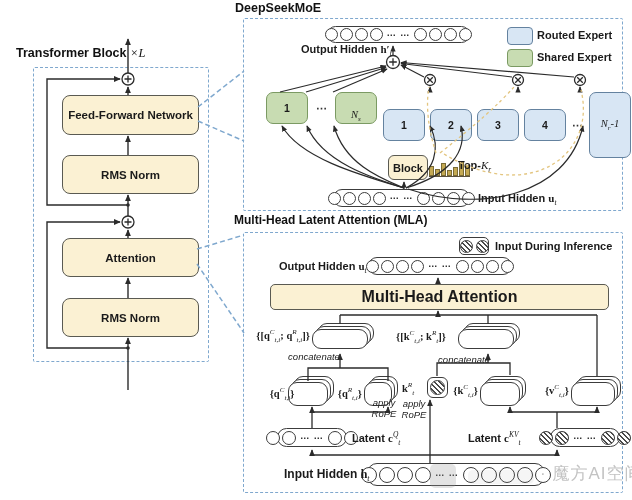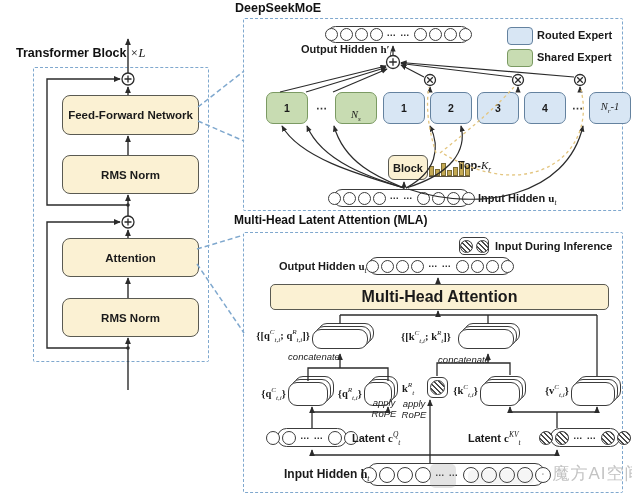--- a/index.html
+++ b/index.html
@@ -98,21 +98,21 @@
       <div class="expert green" style="padding: 0px 6px; align-items: flex-end;">
         <span class="math it" style="font-size:10.5px">N<sub>s</sub></span>
       </div>
     </div>
   <div class="exrow" style="left:383px;top:92px;gap:5px;">
       <div class="expert blue" style="padding: 0px 6px;">1</div>
       <div class="expert blue" style="padding: 0px 6px;">2</div>
       <div class="expert blue" style="padding: 0px 6px;">3</div>
       <div class="expert blue" style="padding: 0px 6px;">4</div>
       <span class="ex-dots">⋯</span>
-      <div class="expert blue" style="padding: 0px 6px;">
+      <div class="expert blue" style="padding: 17px 6px;">
         <span class="math it" style="font-size:10.5px">N<sub>r</sub>-1</span>
       </div>
     </div>
 
   <div class="ybox" style="left:388px;top:155px;width:38px;height:23px;border-radius:6px;font-size:11px;">
     <span>Block</span>
   </div>
   <div class="bars" style="left:429px;top:156px;height:20px;">
     <i style="height:8px"></i>
       <i style="height:5px"></i>
@@ -182,34 +182,34 @@
 
   <div class="stack" style="left:458px;top:323px;width:62px;height:27px;">
     <div class="spill" style="left:6px;top:0;width:56px;height:20px;"></div>
     <div class="spill" style="left:3px;top:3px;width:56px;height:20px;"></div>
     <div class="spill" style="left:0;top:6px;width:56px;height:20px;--cd:11px;">
         <span class="c"></span>
         <span class="c"></span>
         <span class="c"></span>
       </div>
   </div>
-  <div class="lbl small-math math" style="left:396px;top:329px;width:60px;text-align:center;">{[k<sup>C</sup><sub>t,i</sub>; k<sup>R</sup><sub>t</sub>]}</div>
+  <div class="lbl small-math math" style="left:396px;top:329px;width:60px;text-align:left;">{[k<sup>C</sup><sub>t,i</sub>; k<sup>R</sup><sub>t</sub>]}</div>
 
   <div class="note" style="left:284px;top:352px;width:60px;">concatenate</div>
   <div class="note" style="left:434px;top:355px;width:60px;">concatenate</div>
 
   <div class="stack" style="left:288px;top:376px;width:46px;height:30px;">
     <div class="spill" style="left:6px;top:0;width:40px;height:24px;"></div>
     <div class="spill" style="left:3px;top:3px;width:40px;height:24px;"></div>
     <div class="spill" style="left:0;top:6px;width:40px;height:24px;--cd:12px;">
         <span class="c"></span>
         <span class="c"></span>
       </div>
   </div>
-  <div class="lbl small-math math" style="left:242px;top:386px;width:44px;text-align:right;">{q<sup>C</sup><sub>t,i</sub>}</div>
+  <div class="lbl small-math math" style="left:260px;top:386px;width:44px;text-align:center;">{q<sup>C</sup><sub>t,i</sub>}</div>
 
   <div class="stack" style="left:364px;top:376px;width:34px;height:30px;">
     <div class="spill" style="left:6px;top:0;width:28px;height:24px;"></div>
     <div class="spill" style="left:3px;top:3px;width:28px;height:24px;"></div>
     <div class="spill" style="left:0;top:6px;width:28px;height:24px;--cd:12px;">
         <span class="c"></span>
       </div>
   </div>
   <div class="lbl small-math math" style="left:328px;top:386px;width:34px;text-align:right;">{q<sup>R</sup><sub>t,i</sub>}</div>
   <div class="note" style="left:367px;top:398px;width:34px;">apply RoPE</div>

